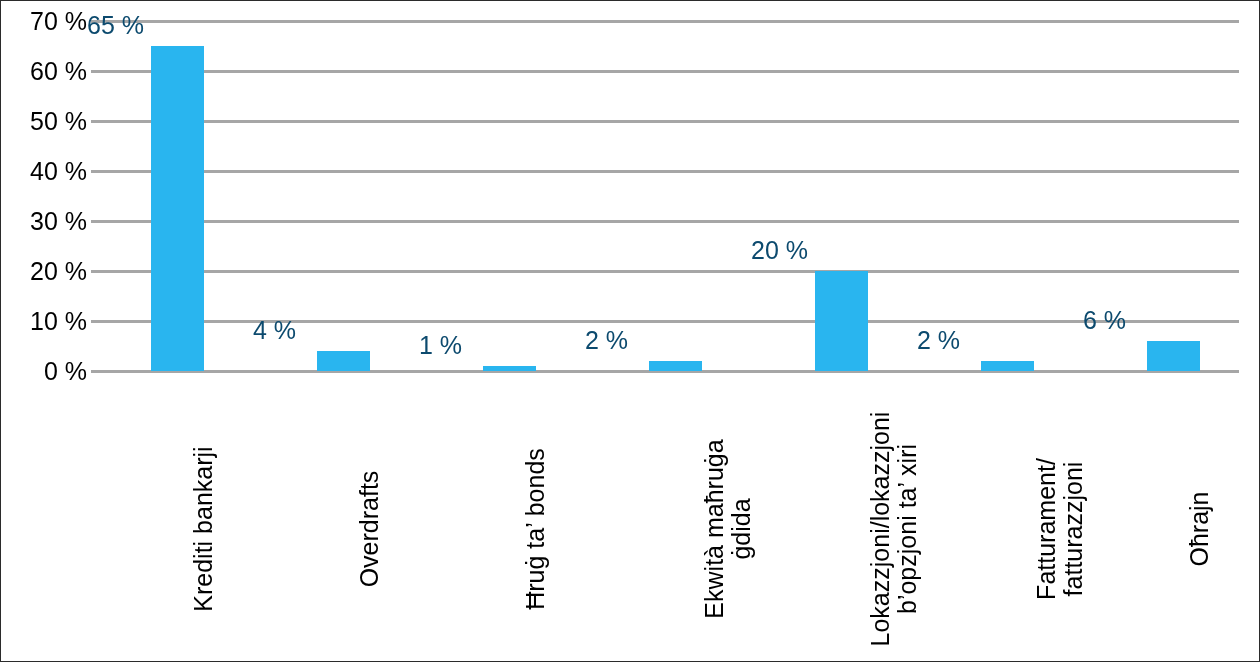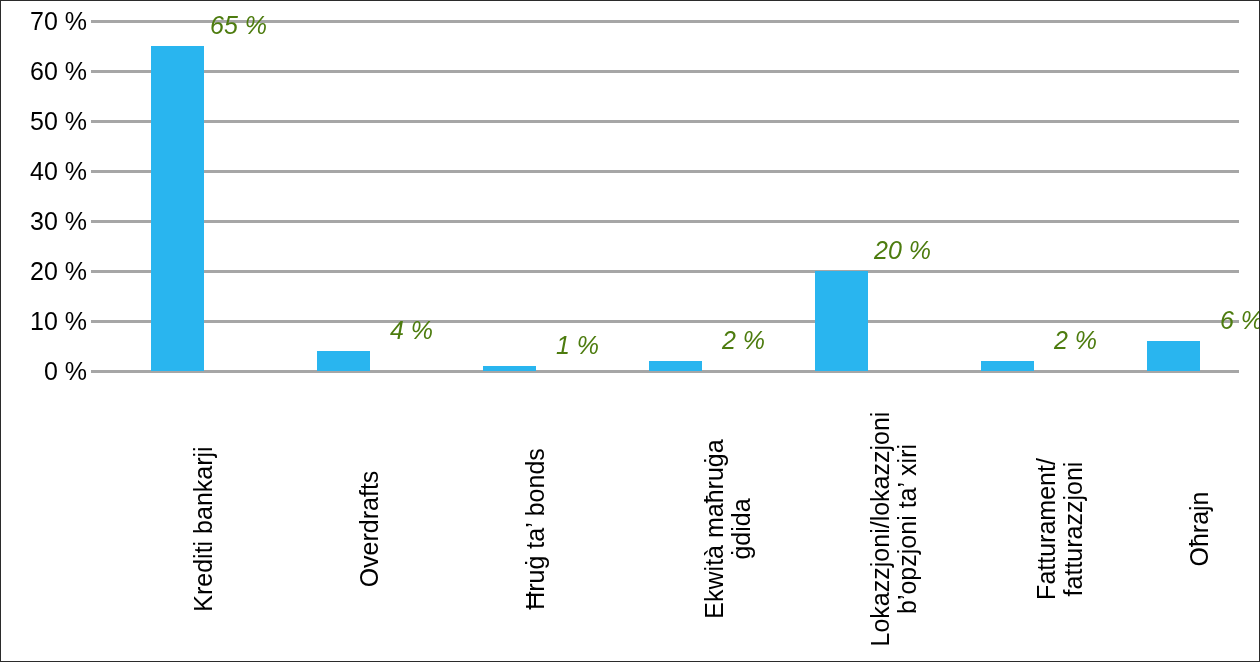--- a/index.html
+++ b/index.html
@@ -58,26 +58,25 @@
   .bar {
     position: absolute;
     bottom: 0;
     width: 53px;
     background: #29B5EF;
   }
 
   .bar-label {
     position: absolute;
     width: 180px;
-    text-align: right;
+    text-align: left;
     font-size: 25px;
-    color: #4d7c0f;
+    color: #0c4a6e;
     line-height: 1;
     white-space: nowrap;
-    font-style: italic;
   }
 
   
   .cat-label {
     position: absolute;
     top: 378px;
     width: 300px;
     transform-origin: left top;
     transform: rotate(-90deg) translate(-100%, 0);
     font-size: 25px;

